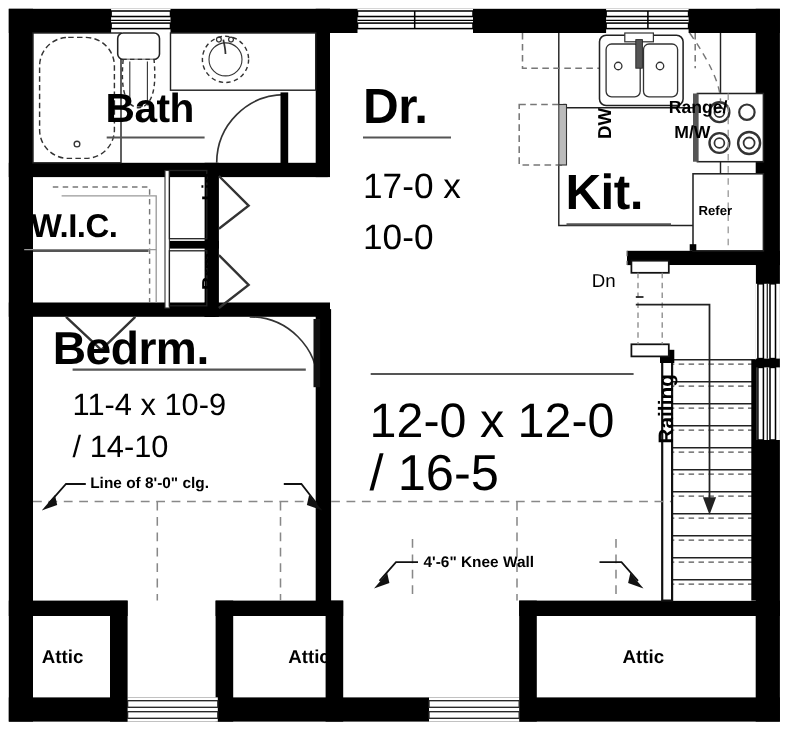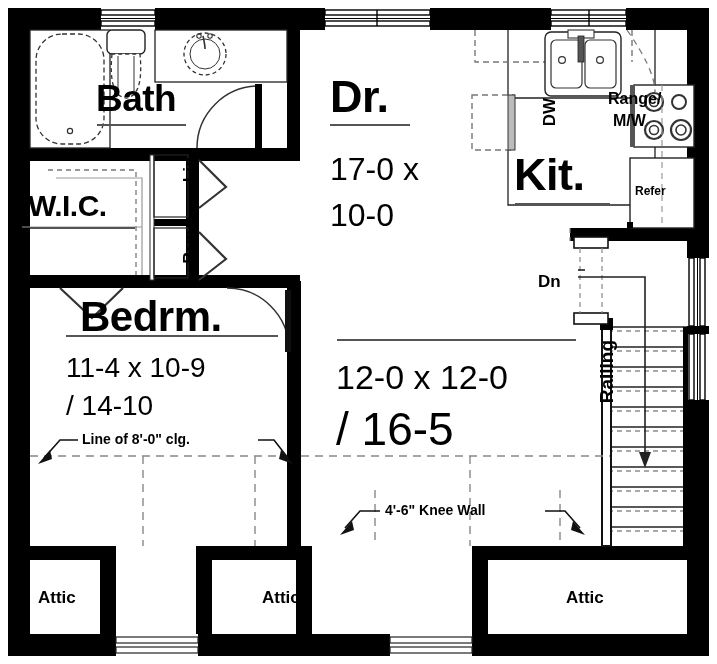--- a/index.html
+++ b/index.html
@@ -296,42 +296,42 @@
     <g>
       <path d="M570 228 L570 241" stroke="#888" stroke-width="1.2" stroke-dasharray="5,4" fill="none"></path>
     </g>
 
   </svg>
 
   <div class="lbl room-name" style="left:96px;top:80px;">Bath</div>
 
   <div class="lbl room-name sm" style="left:28px;top:191px;">W.I.C.</div>
 
-  <div class="lbl room-name" style="left:80px;top:296px;font-size:42px;">Bedrm.</div>
+  <div class="lbl room-name" style="left:48px;top:296px;font-size:42px;">Bedrm.</div>
   <div class="lbl dims" style="left:66px;top:352px;">11-4 x 10-9</div>
   <div class="lbl dims" style="left:66px;top:390px;">/ 14-10</div>
 
   <div class="lbl room-name" style="left:330px;top:74px;font-size:45px;">Dr.</div>
   <div class="lbl dims" style="left:330px;top:152px;font-size:32px;">17-0 x</div>
   <div class="lbl dims" style="left:330px;top:198px;font-size:32px;">10-0</div>
 
   <div class="lbl room-name" style="left:514px;top:152px;font-size:45px;">Kit.</div>
 
-  <div class="lbl dims" style="left:336px;top:358px;font-size:34px;">12-0 x 12-0</div>
+  <div class="lbl dims" style="left:336px;top:358px;font-size:44px;">12-0 x 12-0</div>
   <div class="lbl dims" style="left:336px;top:404px;font-size:46px;">/ 16-5</div>
 
   <div class="lbl small-room vert" style="left:180px;top:152px;transform:rotate(-90deg) translate(-100%,0);transform-origin:0 0;">Lin.</div>
   <div class="lbl small-room vert" style="left:180px;top:225px;transform:rotate(-90deg) translate(-100%,0);transform-origin:0 0;">Brm.</div>
 
   <div class="lbl small-room vert" style="left:540px;top:98px;transform:rotate(-90deg) translate(-100%,0);transform-origin:0 0;">DW</div>
   <div class="lbl" style="left:608px;top:90px;font-weight:bold;font-size:16px;">Range/</div>
   <div class="lbl" style="left:613px;top:112px;font-weight:bold;font-size:16px;">M/W</div>
   <div class="lbl" style="left:635px;top:184px;font-weight:bold;font-size:12px;">Refer</div>
 
-  <div class="lbl" style="left:538px;top:272px;font-weight:bold;font-size:17px;text-align:center;">Dn</div>
+  <div class="lbl" style="left:538px;top:246px;font-weight:normal;font-size:17px;text-align:center;">Dn</div>
   <div class="lbl vert" style="left:596px;top:340px;font-weight:bold;font-size:19px;transform:rotate(-90deg) translate(-100%,0);transform-origin:0 0;">Railing</div>
 
   <div class="lbl note" style="left:82px;top:431px;">Line of 8'-0" clg.</div>
   <div class="lbl note" style="left:385px;top:502px;">4'-6" Knee Wall</div>
 
   <div class="lbl attic" style="left:38px;top:588px;">Attic</div>
   <div class="lbl attic" style="left:262px;top:588px;">Attic</div>
   <div class="lbl attic" style="left:566px;top:588px;">Attic</div>
 
 </div>

